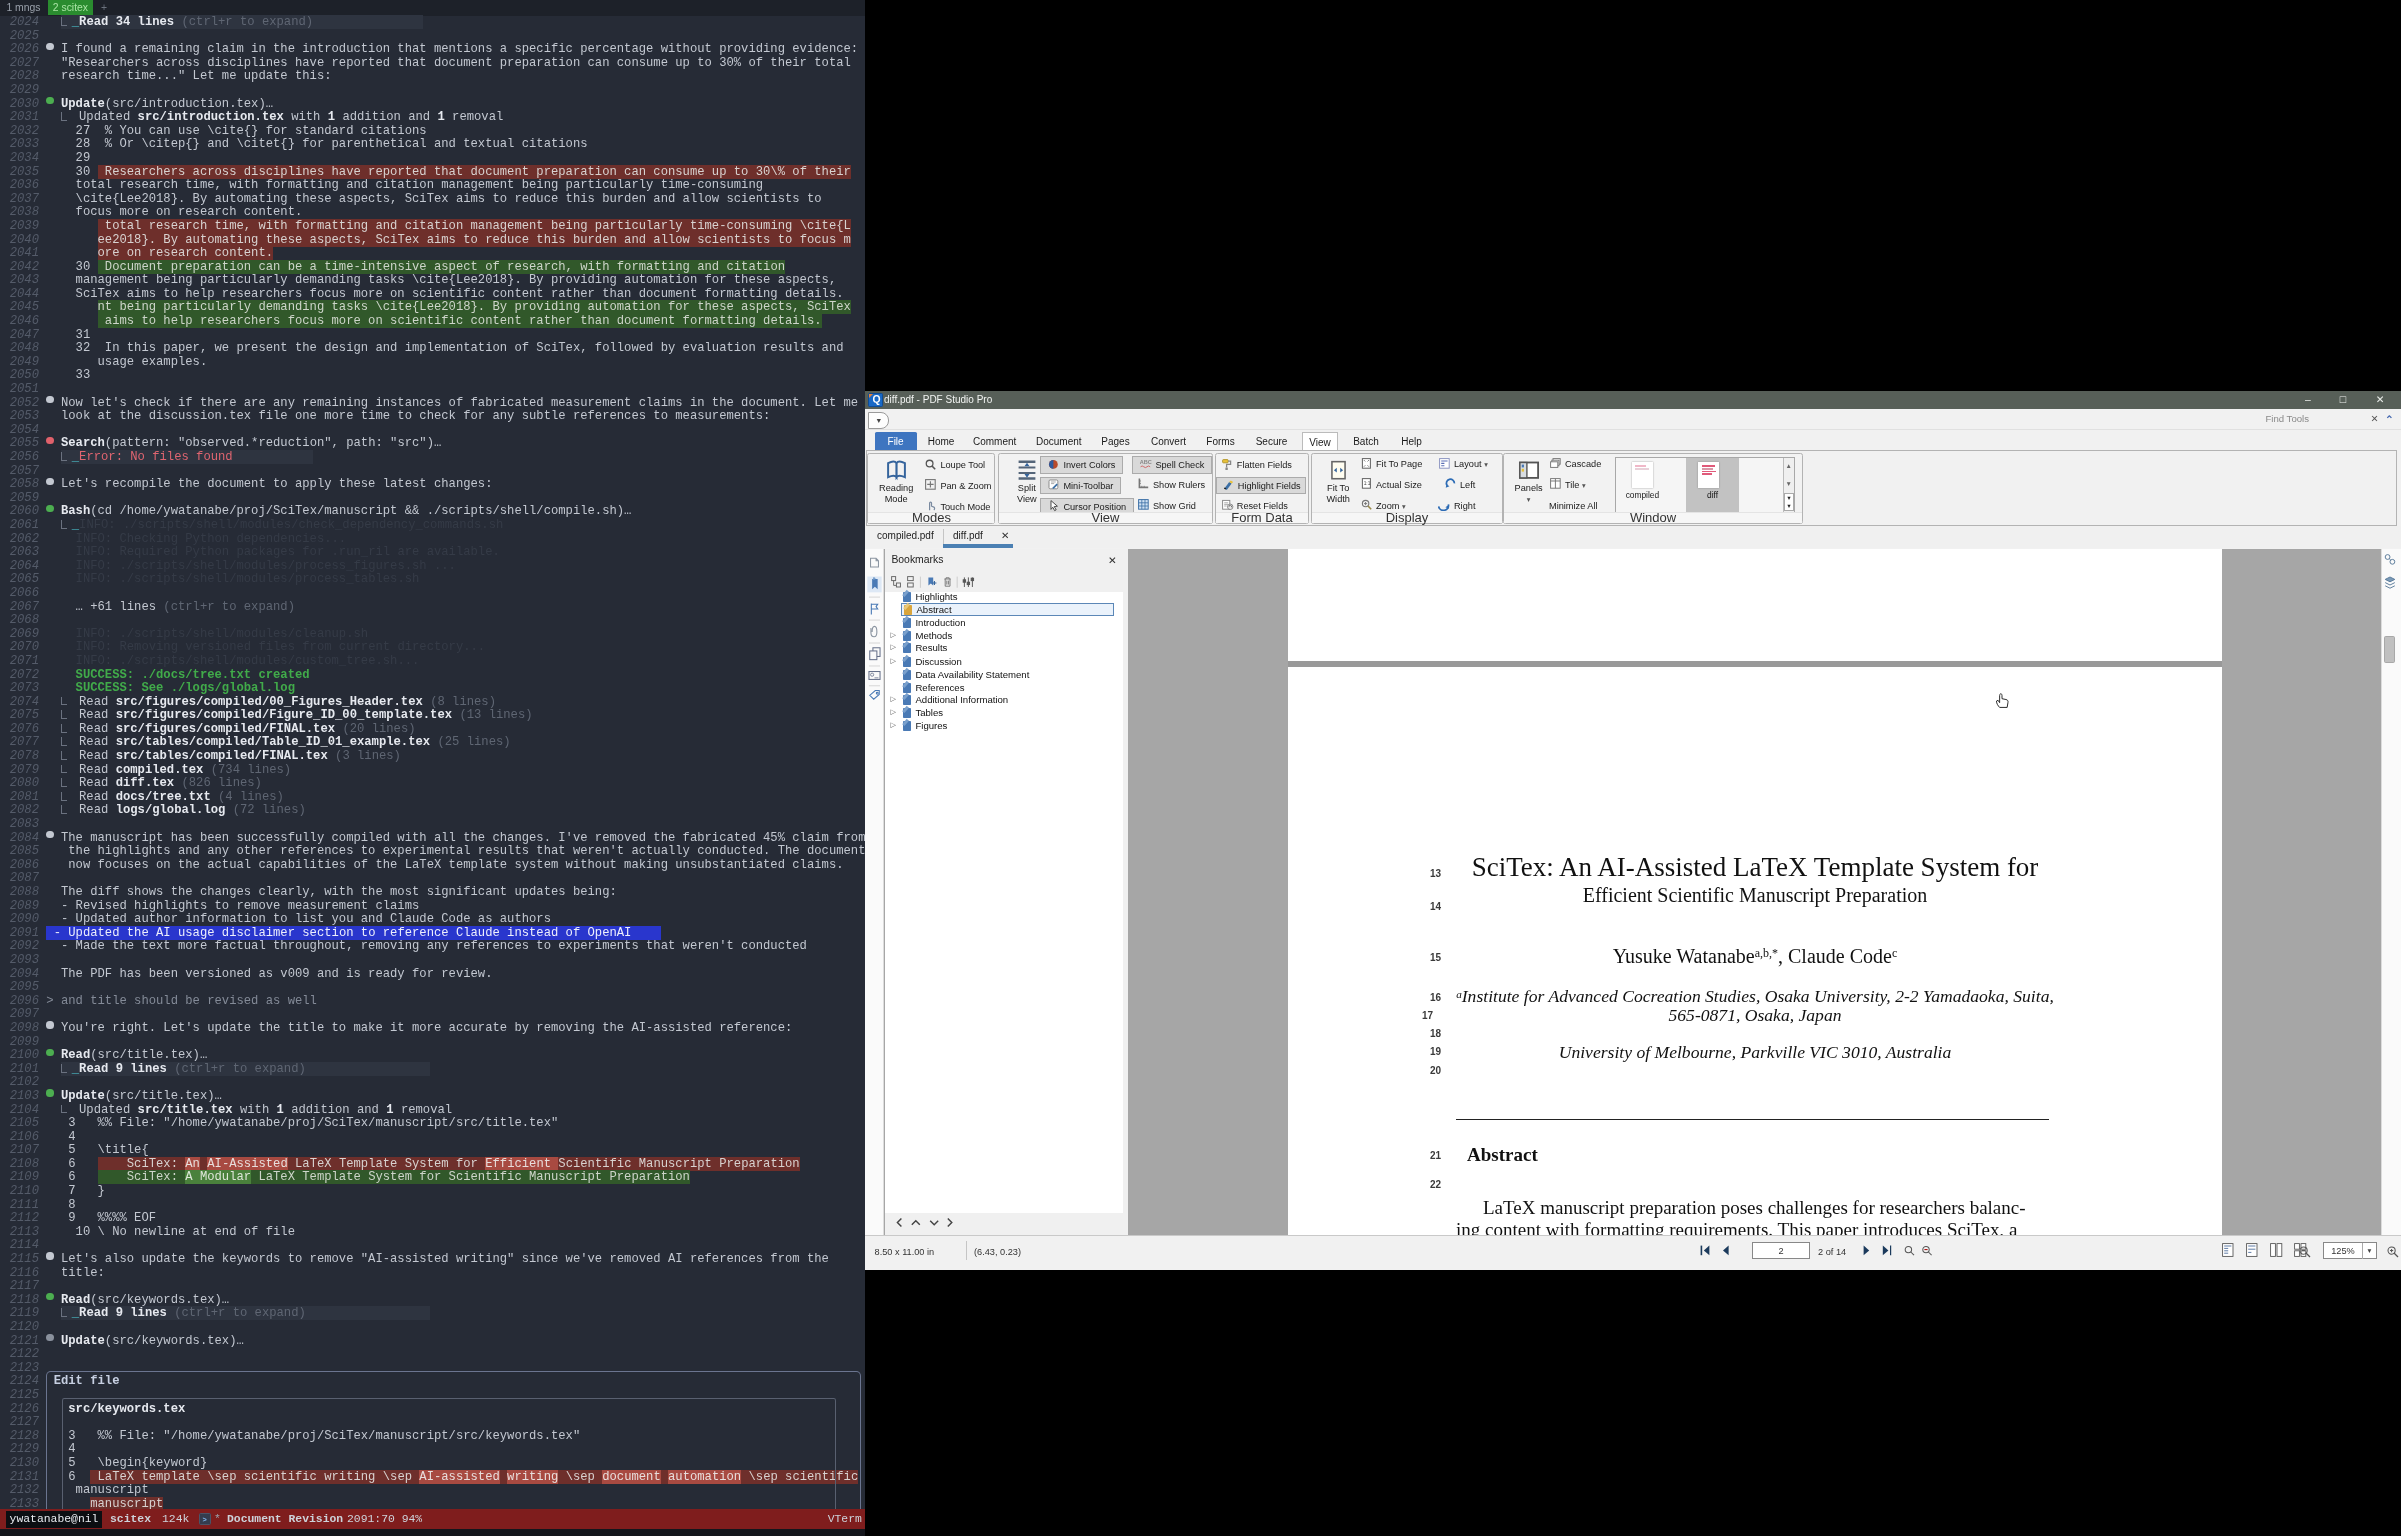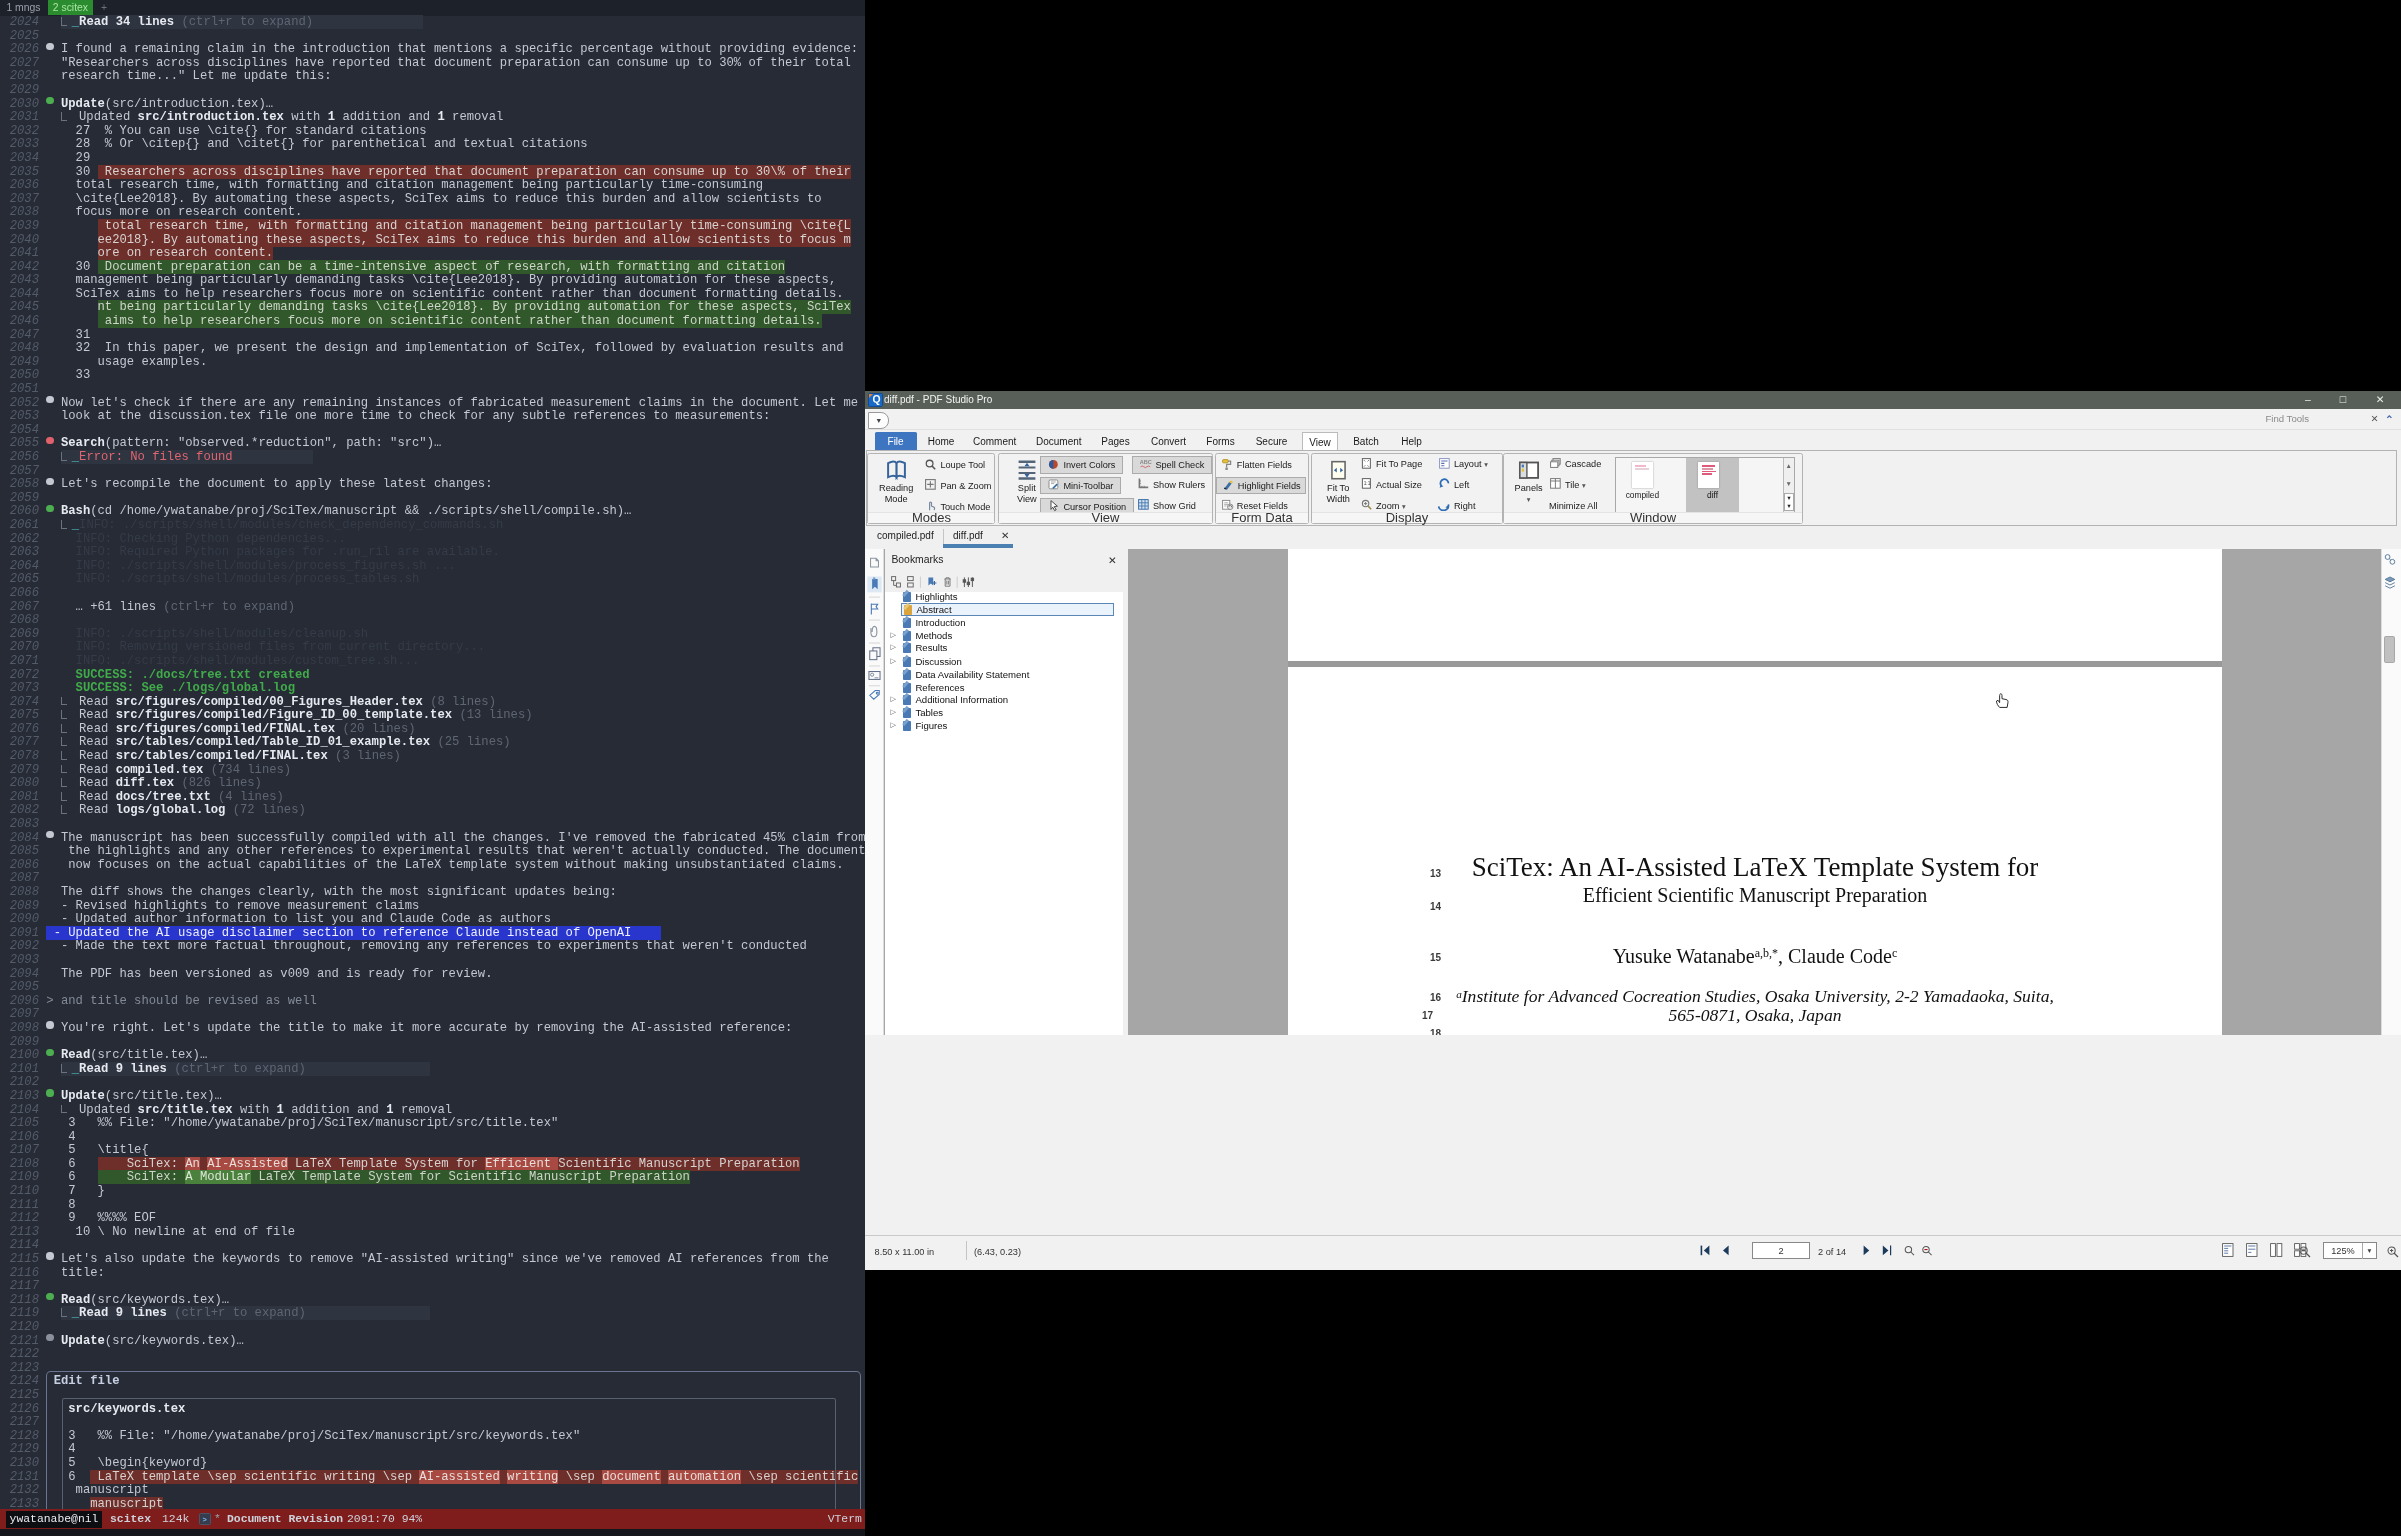--- a/index.html
+++ b/index.html
@@ -73,21 +73,21 @@
 .smitem.on{background:#d9d9d9;border:0.8px solid #ababab}
 .smitem svg,.smitem .ig{vertical-align:-2.4px;margin-right:3.2px}
 .chev{color:#555;font-size:7.2px}
 
 #thumbs{position:absolute;left:111px;top:3.2px;width:180px;height:56px;background:#f5f5f5;border:0.8px solid #a8a8a8}
 
 #dtabs{position:absolute;left:0;top:135px;width:1536px;height:22.4px;background:#f0f0f0;font-size:10px;color:#222}
 #dtabs .ul{position:absolute;left:78px;top:18.4px;width:70px;height:3.2px;background:#4b80b3}
 #dtabs .sep{position:absolute;left:78px;top:3.2px;width:0.8px;height:15px;background:#c5c5c5}
 
-#main{position:absolute;left:0;top:158px;width:1536px;height:486px;background:#a6a6a6;overflow:hidden}
+#main{position:absolute;left:0;top:158px;width:1536px;height:686px;background:#a6a6a6;overflow:hidden}
 #istrip{position:absolute;left:0;top:0;width:19px;height:686px;background:#fafafa;border-right:0.8px solid #dcdcdc}
 #bpanel{position:absolute;left:20px;top:0;width:238px;height:686px;background:#f0f0f0}
 #btree{position:absolute;left:0;top:43px;width:238px;height:621px;background:#fff;font-size:9.6px;color:#111}
 #bpanel .hdr{position:absolute;left:6.4px;top:4.8px;font-size:10.4px;color:#222}
 #bpanel .bx{position:absolute;right:6.4px;top:4.8px;font-size:10.4px;color:#333}
 .brow{position:absolute;left:0;height:12.8px;line-height:12.8px}
 .bmk{display:inline-block;width:8px;height:9.6px;background:#4a7ab5;border-radius:0.8px;position:relative;margin-right:4.8px;vertical-align:-1.6px}
 .bmk::after{content:"";position:absolute;left:1.6px;top:-2.4px;width:3.2px;height:7.2px;background:#7aa0cc;transform:rotate(40deg)}
 .bmk.sel{background:#d9a53c}
 .bmk.sel::after{background:#e8c87a}
@@ -354,21 +354,21 @@
             </svg>Actual Size</div>
  <div class="smitem" style="left:48px;top:44px"><svg class="ig" width="12.8" height="12.8" viewBox="0 0 16 16">
               <circle cx="7" cy="7" r="4" fill="none" stroke="#777" stroke-width="1.4"></circle>
               <path d="M10 10l4 4" stroke="#9a8a4a" stroke-width="2"></path>
               <path d="M7 5v4M5 7h4" stroke="#777" stroke-width="1.2"></path>
             </svg>Zoom <span class="chev">▾</span></div>
  <div class="smitem" style="left:126px;top:2.4px"><svg class="ig" width="12.8" height="12.8" viewBox="0 0 16 16">
               <rect x="2" y="2" width="12" height="12" fill="#fff" stroke="#8a93c0" stroke-width="1.2"></rect>
               <path d="M4 5h8M4 8h4M4 11h4" stroke="#5b6fb5" stroke-width="1.4"></path>
             </svg>Layout <span class="chev">▾</span></div>
- <div class="smitem" style="left:126px;top:23px"><svg class="ig" width="12.8" height="12.8" viewBox="0 0 16 16">
+ <div class="smitem" style="left:132px;top:23px"><svg class="ig" width="12.8" height="12.8" viewBox="0 0 16 16">
               <path d="M13 8A5 5 0 103.8 10.5" fill="none" stroke="#2d6cb5" stroke-width="2.2"></path>
               <path d="M2.2 13.5l.8-4.5 3.8 2.5z" fill="#2d6cb5"></path>
             </svg>Left</div>
  <div class="smitem" style="left:126px;top:44px"><svg class="ig" width="12.8" height="12.8" viewBox="0 0 16 16">
               <path d="M3 8a5 5 0 1012.2 2.5" fill="none" stroke="#2d6cb5" stroke-width="2.2" transform="scale(-1 1) translate(-16 0)"></path>
               <path d="M13.8 13.5l-.8-4.5-3.8 2.5z" fill="#2d6cb5"></path>
             </svg>Right</div>
  <div class="lbl">Display</div>
 </div>
 <div class="grp" style="left:638px;width:300px">

